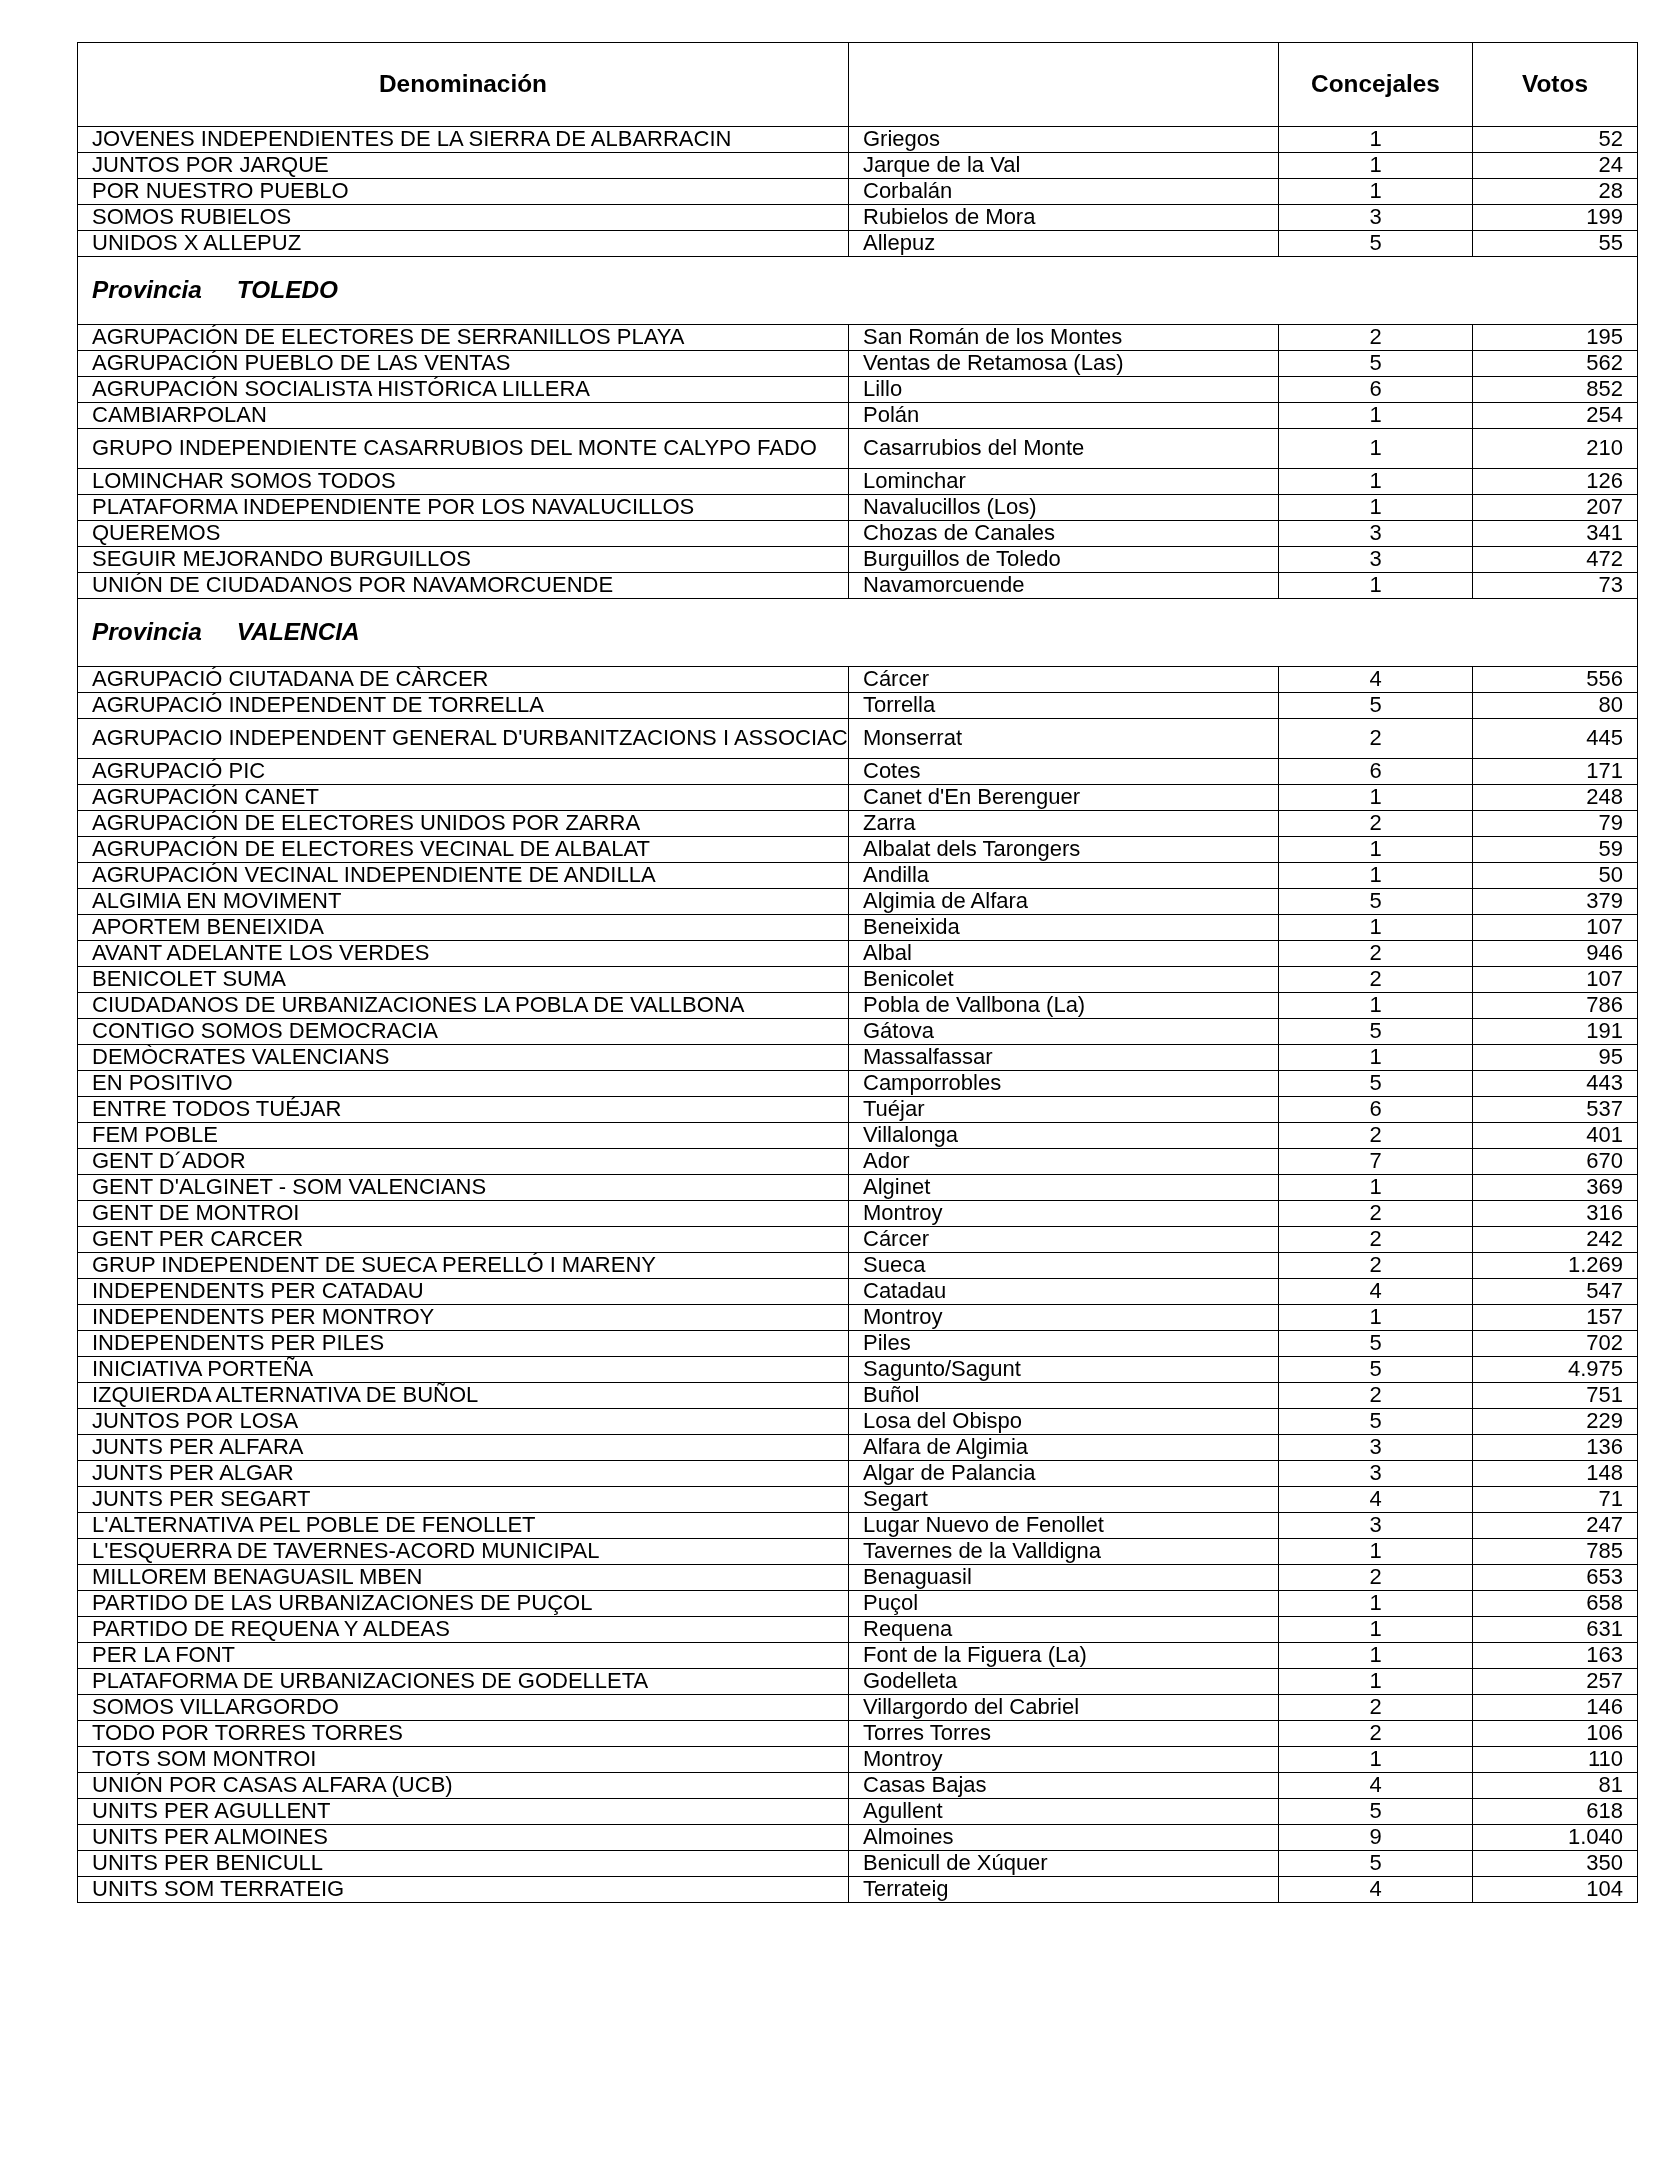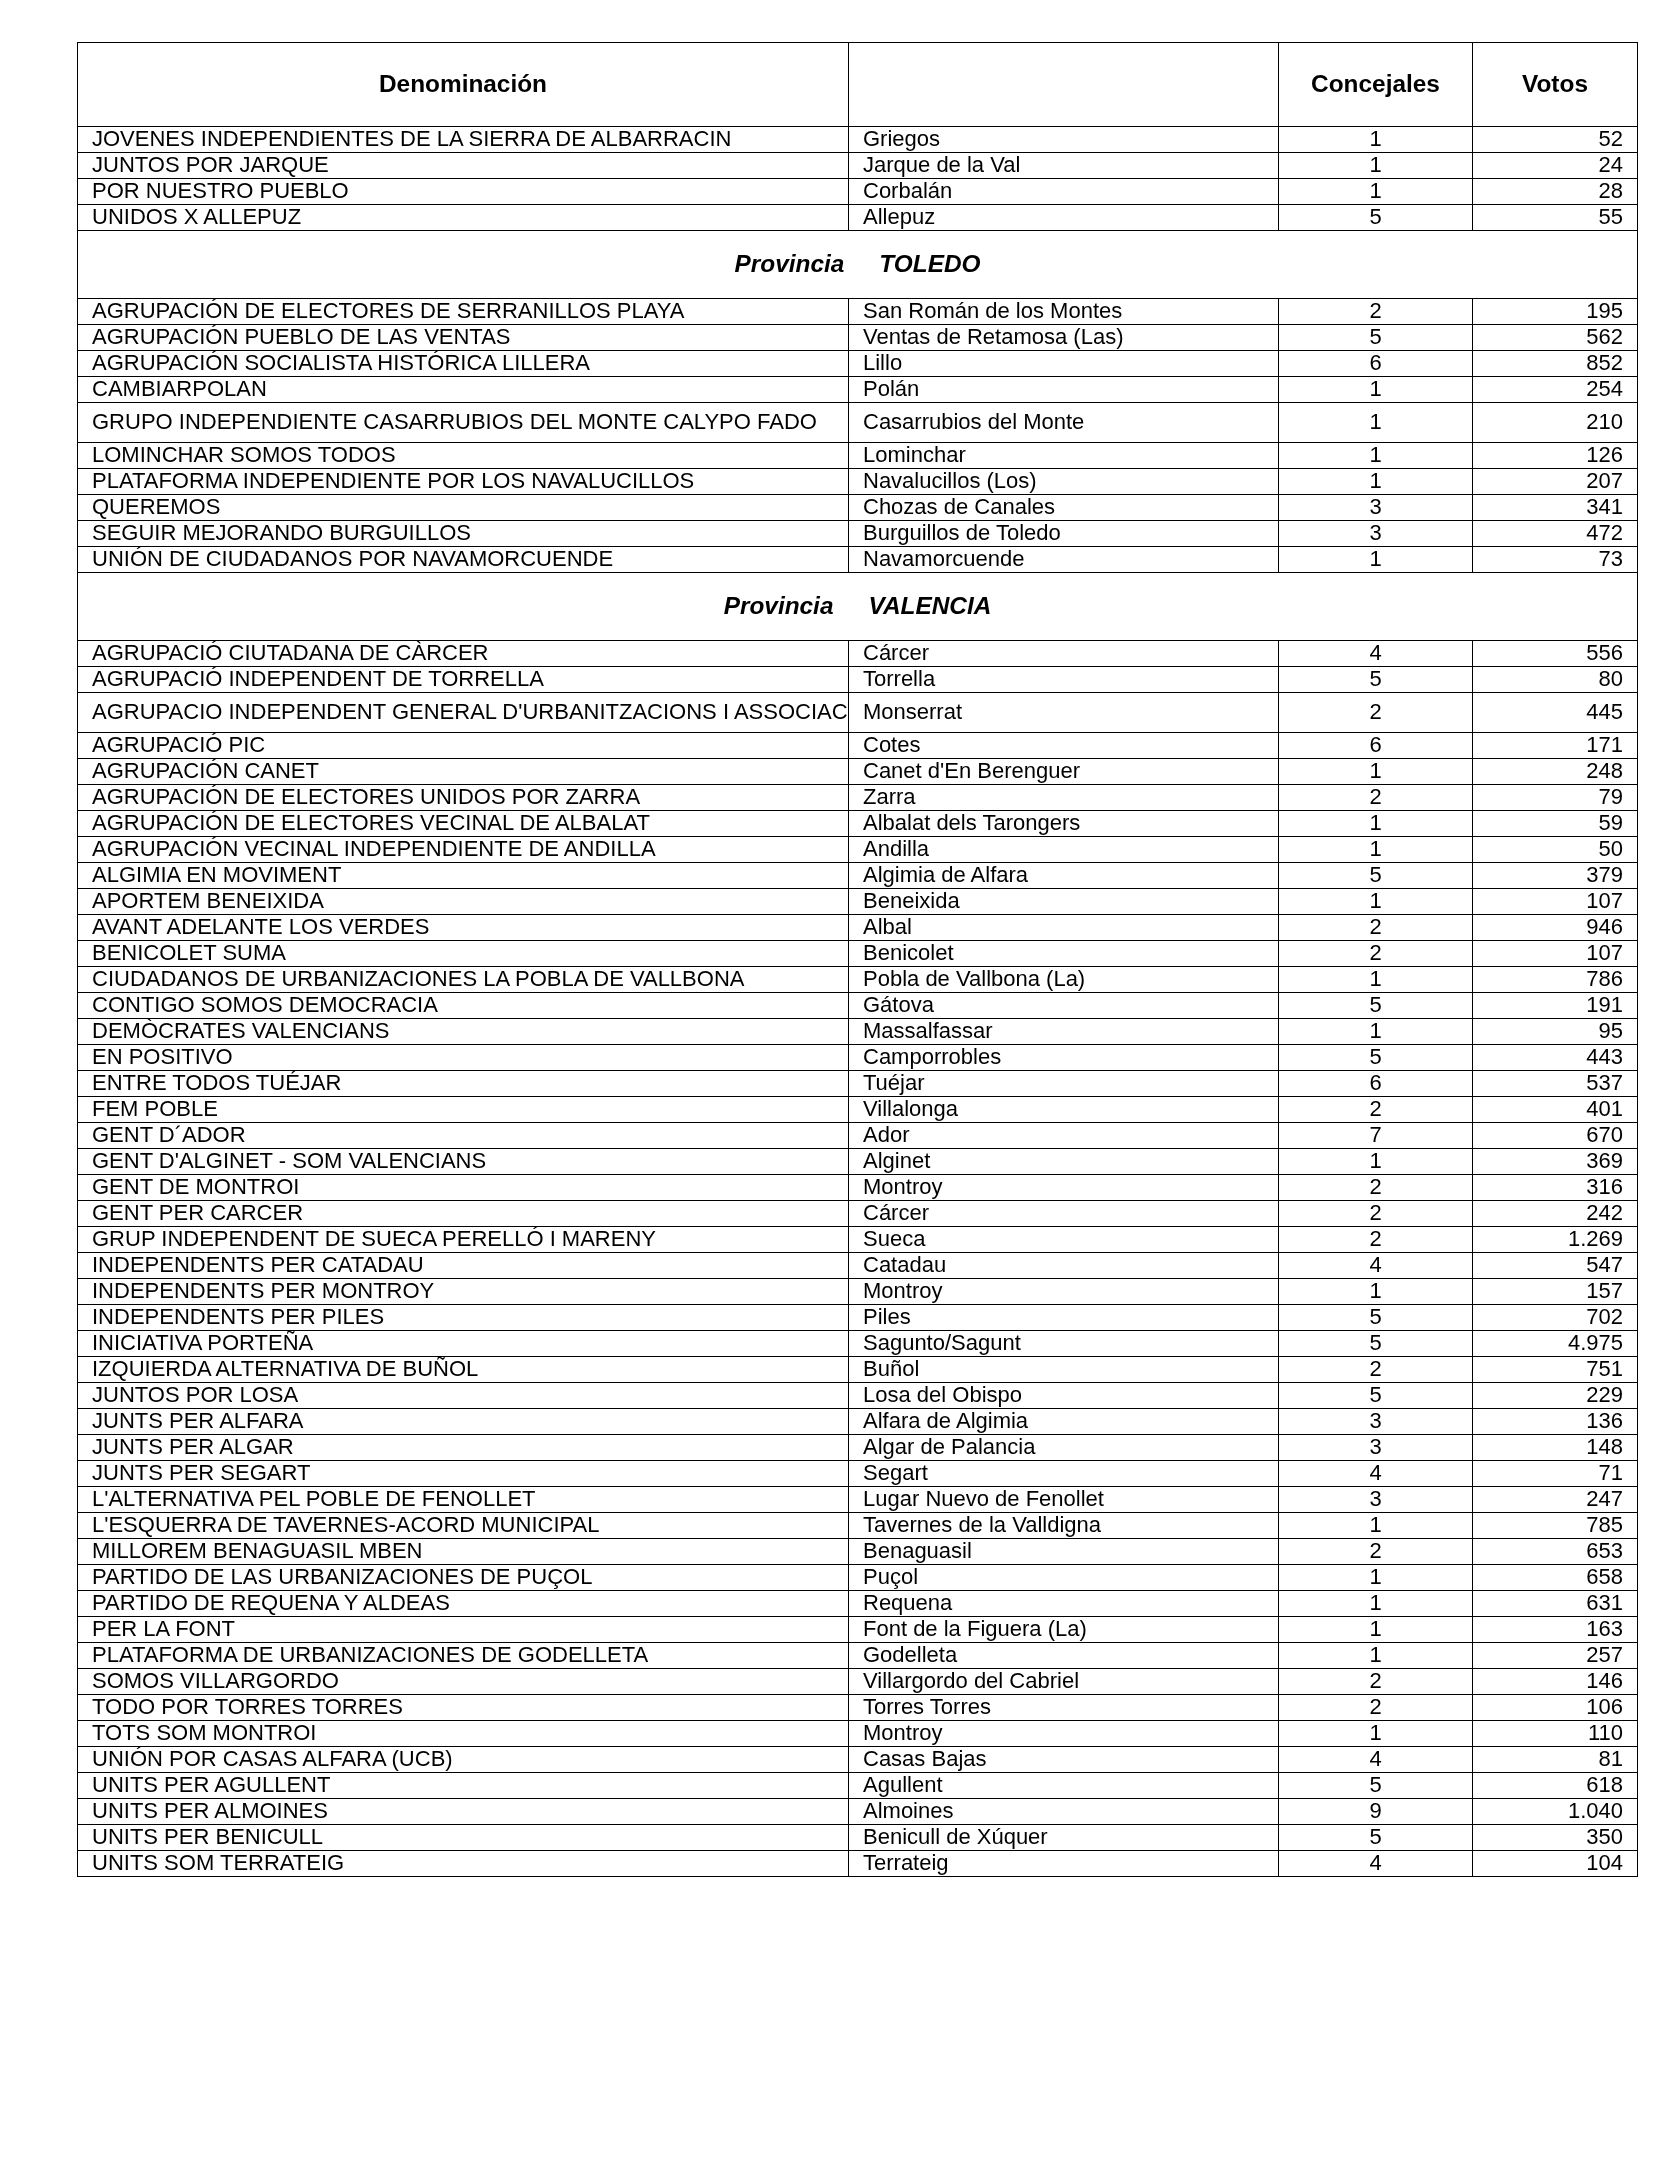--- a/index.html
+++ b/index.html
@@ -17,21 +17,21 @@
   table.main td, table.main th {
     border: 1.6px solid #000; padding: 0 14px 0 14px; font-size: 22px; line-height: 24.4px;
     height: 26px; box-sizing: border-box; vertical-align: middle; font-weight: normal; white-space: nowrap; overflow: hidden;
   }
   table.main th { height: 84px; font-weight: bold; font-size: 24.4px; text-align: center; }
   td.name { text-align: left; white-space: normal; }
   td.muni { text-align: left; }
   td.conc { text-align: center; }
   td.vot { text-align: right; padding-right: 14px; }
   tr.tall td { height: 40px; }
-  tr.prov td { height: 68px; text-align: center; font-style: italic; font-weight: bold; font-size: 24.4px; padding-right: 14px; }
+  tr.prov td { height: 68px; text-align: left; font-style: italic; font-weight: bold; font-size: 24.4px; padding-right: 14px; }
   tr.prov .plabel { margin-right: 35px; }
 </style>
 </head>
 <body>
 
 <table class="main">
   <colgroup>
     <col class="c-name">
       <col class="c-muni">
       <col class="c-conc">
@@ -58,20 +58,26 @@
         <td class="conc">1</td>
         <td class="vot">24</td>
       </tr>
       <tr>
         <td class="name">POR NUESTRO PUEBLO</td>
         <td class="muni">Corbalán</td>
         <td class="conc">1</td>
         <td class="vot">28</td>
       </tr>
       <tr>
+        <td class="name">SOMOS RUBIELOS</td>
+        <td class="muni">Rubielos de Mora</td>
+        <td class="conc">3</td>
+        <td class="vot">199</td>
+      </tr>
+      <tr>
         <td class="name">UNIDOS X ALLEPUZ</td>
         <td class="muni">Allepuz</td>
         <td class="conc">5</td>
         <td class="vot">55</td>
       </tr>
       <tr class="prov">
         <td colspan="4"><span class="plabel">Provincia</span><span>TOLEDO</span></td>
       </tr>
       <tr>
         <td class="name">AGRUPACIÓN DE ELECTORES DE SERRANILLOS PLAYA</td>

